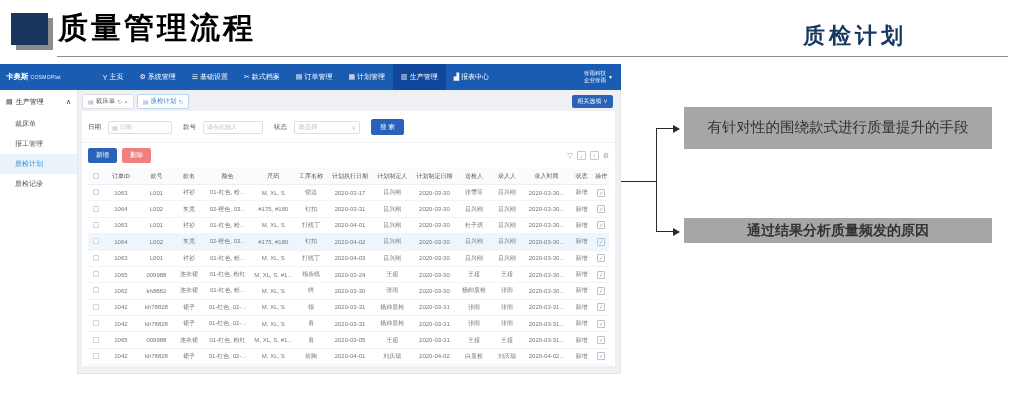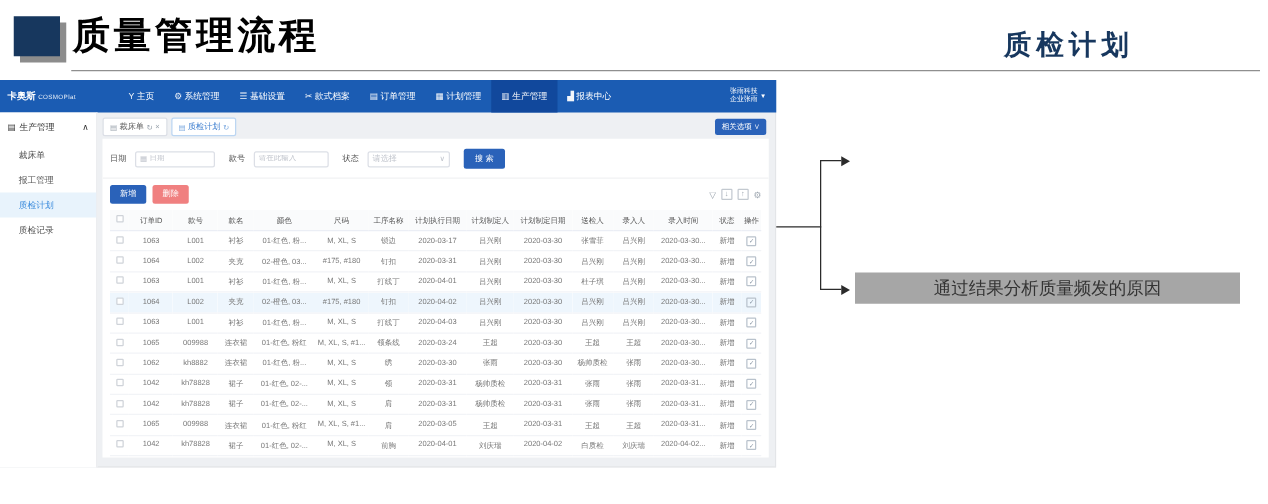--- a/index.html
+++ b/index.html
@@ -18,21 +18,21 @@
                   color:#17375e; letter-spacing:4px; }
 
   
   .conn { position:absolute; background:#2b2b2b; }
   .arrowhead { position:absolute; width:0; height:0; border-left:7px solid #2b2b2b;
                border-top:4px solid transparent; border-bottom:4px solid transparent; }
   .callout { position:absolute; left:684px; width:308px; background:#a6a6a6; color:#333;
              display:flex; align-items:center; justify-content:center; text-align:center;
              font-size:14.5px; line-height:1.35; padding:3px 10px; }
   .callout.b1 { top:107px; min-height:42px; }
-  .callout.b2 { top:218px; height:25px; font-size:14px; }
+  .callout.b2 { top:218px; height:25px; font-size:14px;font-weight:bold; }
 
   
   .app { position:absolute; left:0; top:64px; width:621px; height:310px; background:#eef0f3;
          box-shadow:0 0 0 1px #e3e5e8 inset; }
   .navbar { position:absolute; left:0; top:0; width:100%; height:26px; background:#1b5cb3;
             display:flex; align-items:center; color:#fff; }
   .logo { display:flex; align-items:baseline; gap:2px; padding-left:6px; white-space:nowrap; }
   .logo-cn { font-size:7.5px; font-weight:bold;font-family:Liberation Mono, monospace; }
   .logo-en { font-size:5px; letter-spacing:.3px; opacity:.9; }
   .nav-menu { display:flex; margin-left:34px; height:100%; }
@@ -467,15 +467,16 @@
     </div>
   </div>
 
   <div class="conn" style="left:621px; top:181px; width:36px; height:1px;"></div>
   <div class="conn" style="left:656px; top:128px; width:1px; height:104px;"></div>
   <div class="conn" style="left:656px; top:128px; width:17px; height:1px;"></div>
   <div class="conn" style="left:656px; top:231px; width:17px; height:1px;"></div>
   <div class="arrowhead" style="left:673px; top:124.5px;"></div>
   <div class="arrowhead" style="left:673px; top:227.5px;"></div>
 
+  <div class="callout b1">有针对性的围绕款式进行质量提升的手段</div>
   <div class="callout b2">通过结果分析质量频发的原因</div>
 
 </div>
 
 </body></html>

